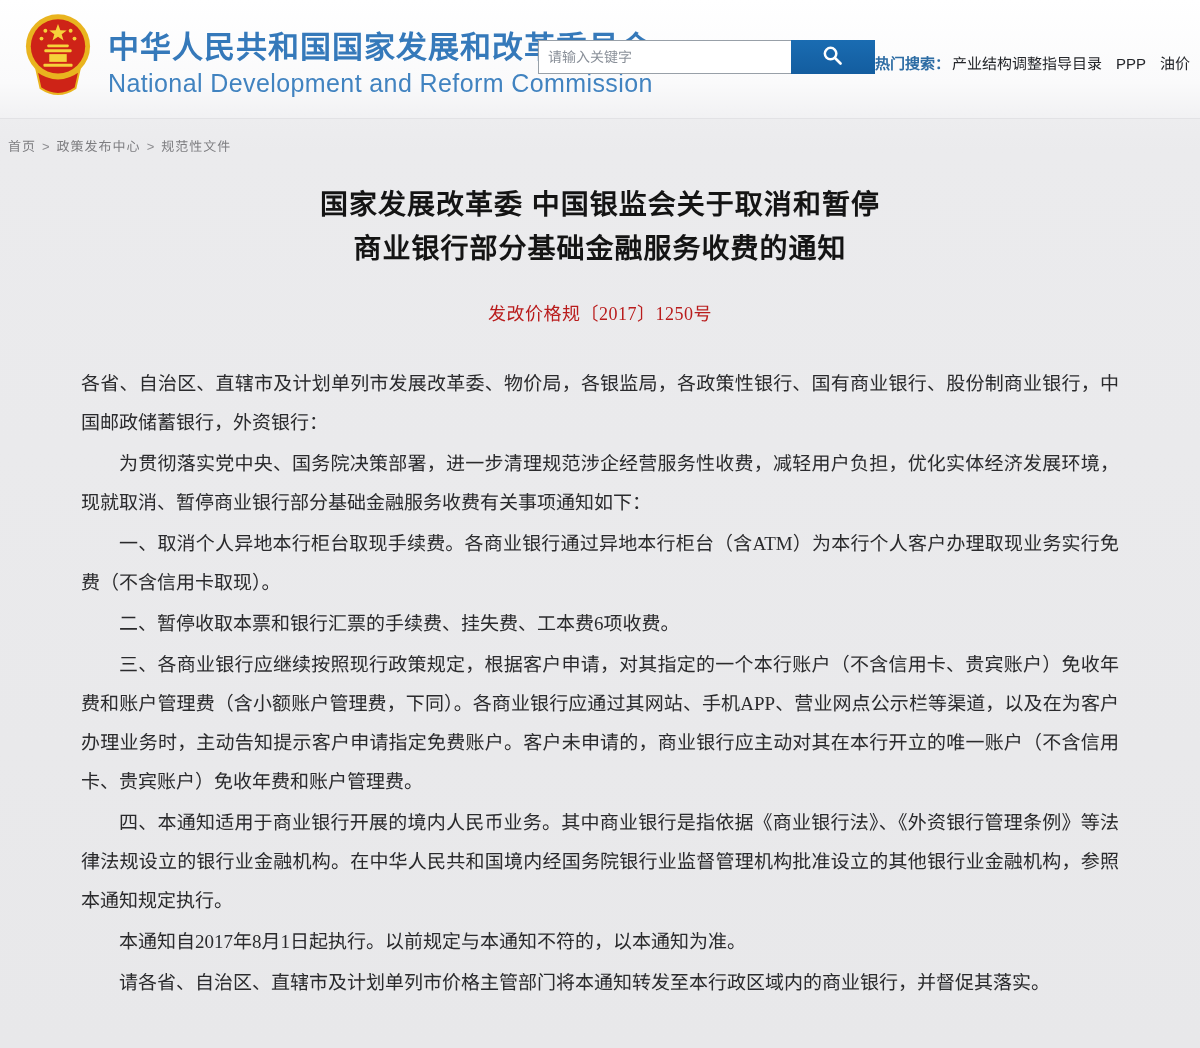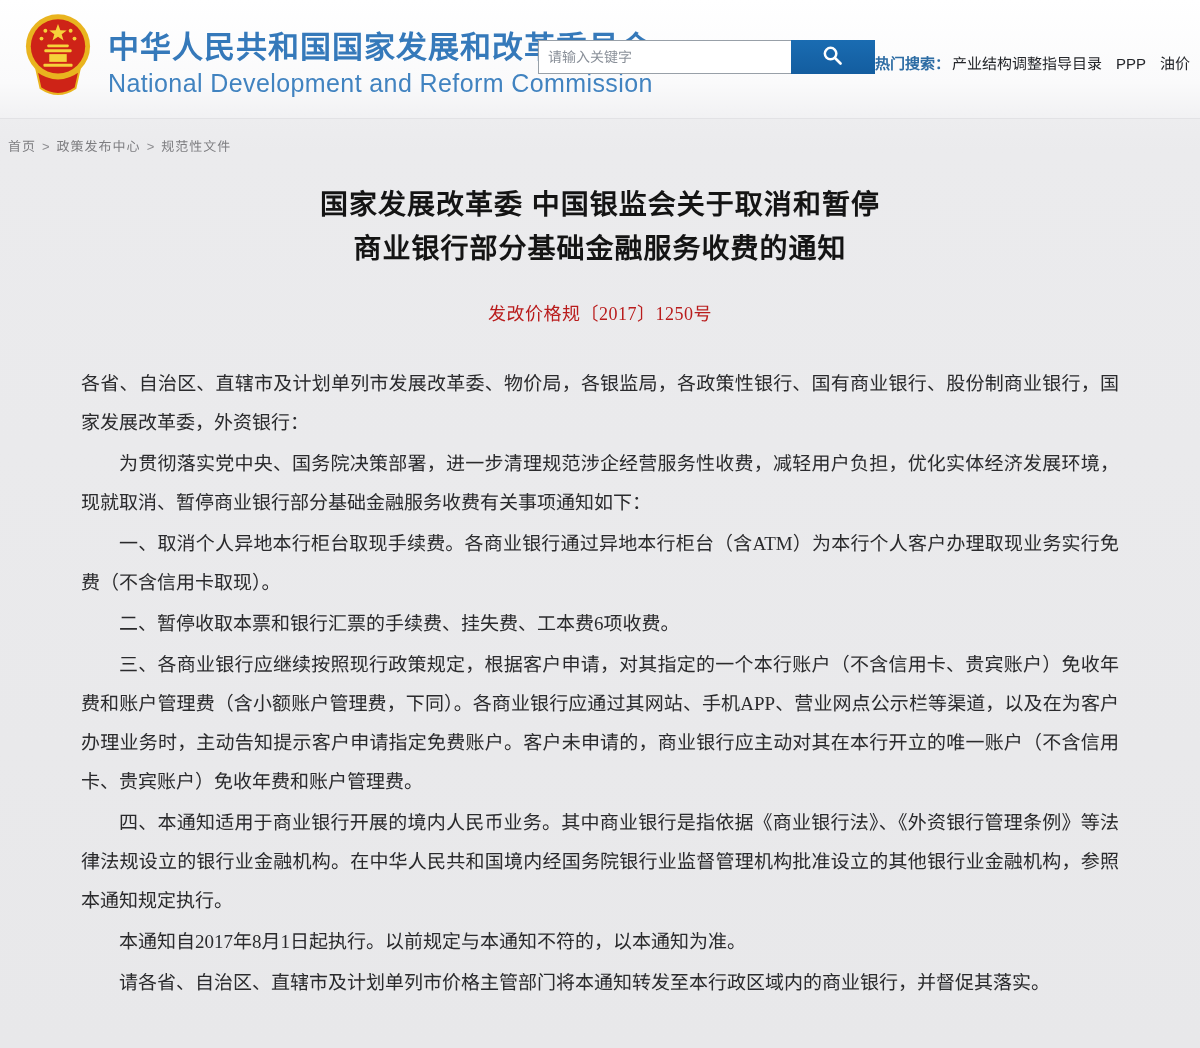--- a/index.html
+++ b/index.html
@@ -107,21 +107,21 @@
 
 <div class="breadcrumb" id="breadcrumb" data-interactable="false"><span class="crumb" data-interactable="true">首页</span><span class="crumb-sep" data-interactable="false">&gt;</span><span class="crumb" data-interactable="true">政策发布中心</span><span class="crumb-sep" data-interactable="false">&gt;</span><span class="crumb" data-interactable="false">规范性文件</span></div>
 
 <div class="article" data-interactable="false">
   <div class="article-title" data-interactable="false">
     <div data-interactable="false">国家发展改革委 中国银监会关于取消和暂停</div>
     <div data-interactable="false">商业银行部分基础金融服务收费的通知</div>
   </div>
   <div class="doc-number" data-interactable="false">发改价格规〔2017〕1250号</div>
   <div class="body-text" id="article-body" data-interactable="false">
-      <p class="" data-interactable="false">各省、自治区、直辖市及计划单列市发展改革委、物价局，各银监局，各政策性银行、国有商业银行、股份制商业银行，国家发展改革委，外资银行：</p>
+      <p class="" data-interactable="false">各省、自治区、直辖市及计划单列市发展改革委、物价局，各银监局，各政策性银行、国有商业银行、股份制商业银行，中国邮政储蓄银行，外资银行：</p>
       <p class="indent" data-interactable="false">为贯彻落实党中央、国务院决策部署，进一步清理规范涉企经营服务性收费，减轻用户负担，优化实体经济发展环境，现就取消、暂停商业银行部分基础金融服务收费有关事项通知如下：</p>
       <p class="indent" data-interactable="false">一、取消个人异地本行柜台取现手续费。各商业银行通过异地本行柜台（含ATM）为本行个人客户办理取现业务实行免费（不含信用卡取现）。</p>
       <p class="indent" data-interactable="false">二、暂停收取本票和银行汇票的手续费、挂失费、工本费6项收费。</p>
       <p class="indent" data-interactable="false">三、各商业银行应继续按照现行政策规定，根据客户申请，对其指定的一个本行账户（不含信用卡、贵宾账户）免收年费和账户管理费（含小额账户管理费，下同）。各商业银行应通过其网站、手机APP、营业网点公示栏等渠道，以及在为客户办理业务时，主动告知提示客户申请指定免费账户。客户未申请的，商业银行应主动对其在本行开立的唯一账户（不含信用卡、贵宾账户）免收年费和账户管理费。</p>
       <p class="indent" data-interactable="false">四、本通知适用于商业银行开展的境内人民币业务。其中商业银行是指依据《商业银行法》、《外资银行管理条例》等法律法规设立的银行业金融机构。在中华人民共和国境内经国务院银行业监督管理机构批准设立的其他银行业金融机构，参照本通知规定执行。</p>
       <p class="indent" data-interactable="false">本通知自2017年8月1日起执行。以前规定与本通知不符的，以本通知为准。</p>
       <p class="indent" data-interactable="false">请各省、自治区、直辖市及计划单列市价格主管部门将本通知转发至本行政区域内的商业银行，并督促其落实。</p>
     </div>
 </div>
 

